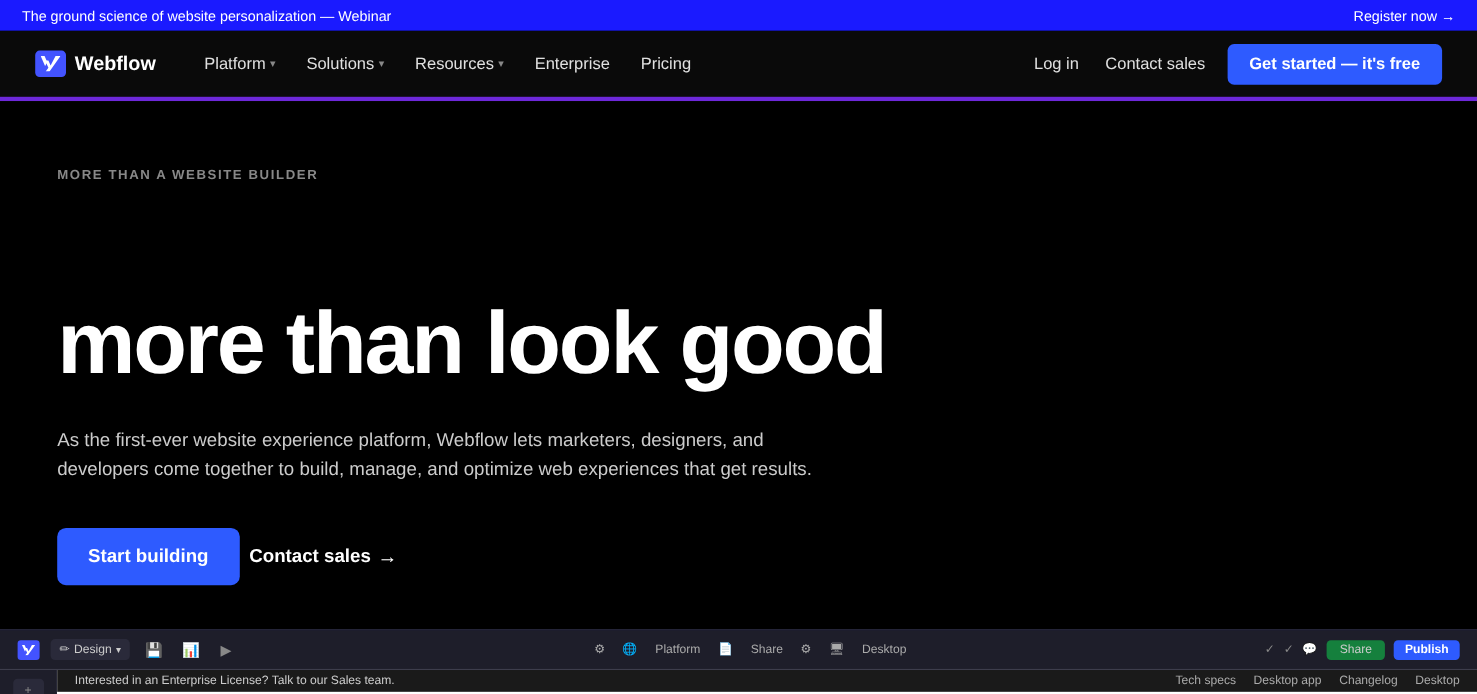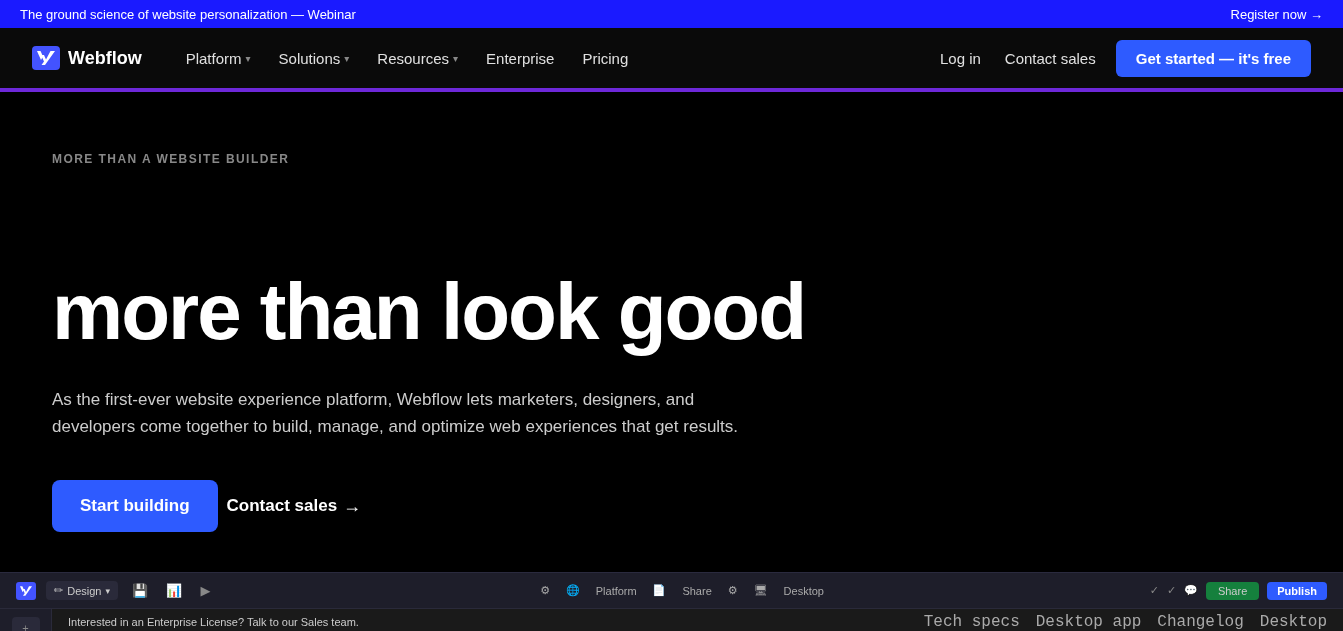--- a/index.html
+++ b/index.html
@@ -302,23 +302,22 @@
       display: flex;
       align-items: center;
       justify-content: space-between;
     }
     .site-announcement-right {
       display: flex;
       gap: 16px;
     }
     .site-announcement-link {
       color: #aaa;
-      font-size: 16px;
-      cursor: pointer;
-      font-family: Liberation Mono, monospace;
+      font-size: 11px;
+      cursor: pointer;
     }
     .site-navbar {
       background: #fff;
       display: flex;
       align-items: center;
       padding: 6px 16px;
       border-bottom: 1px solid #eee;
       gap: 12px;
     }
   </style>

